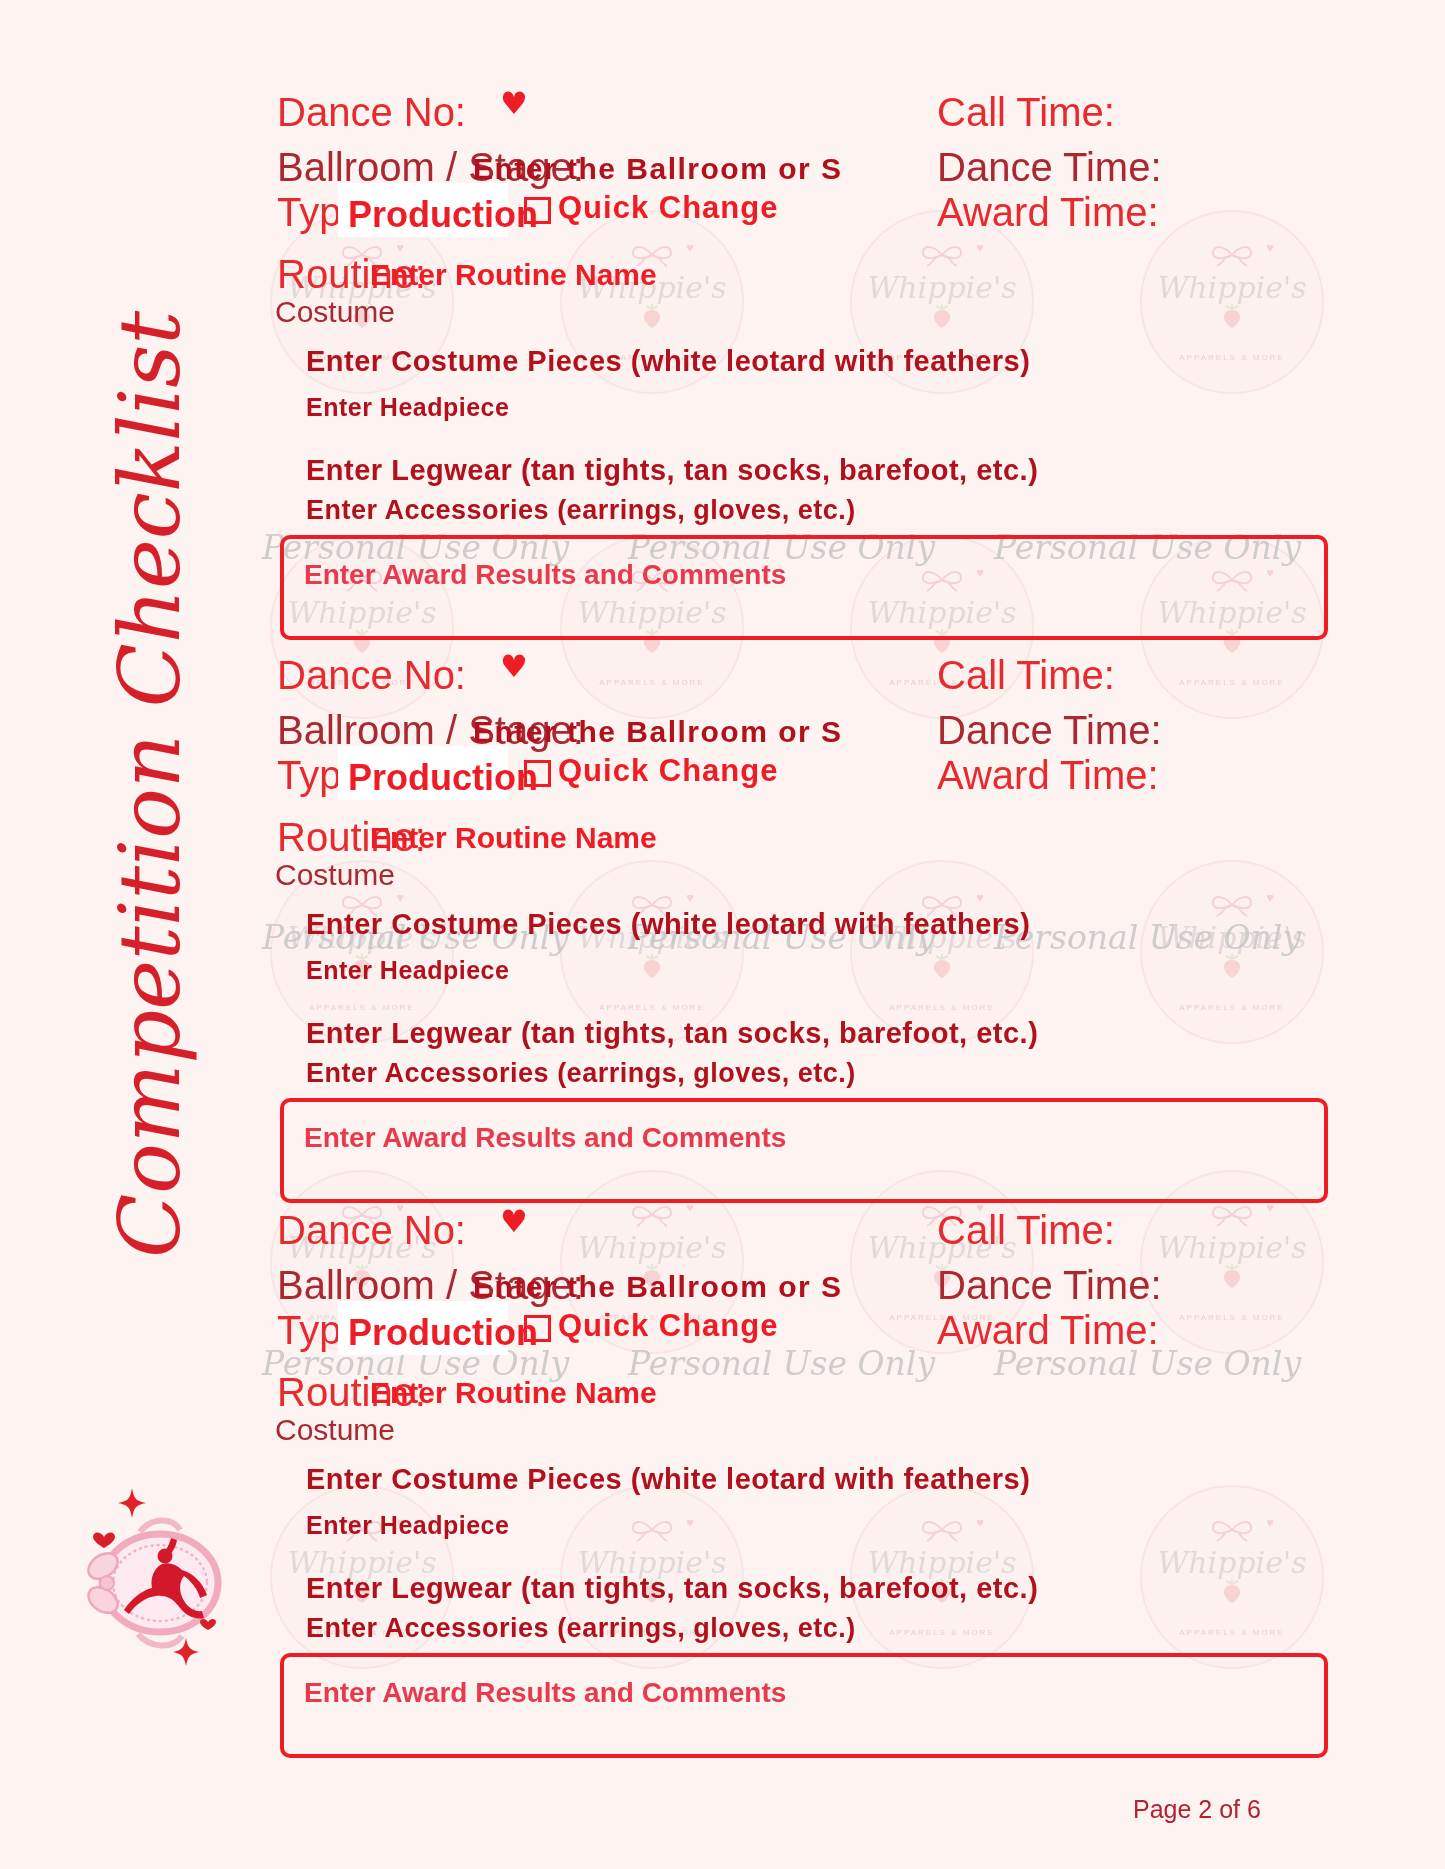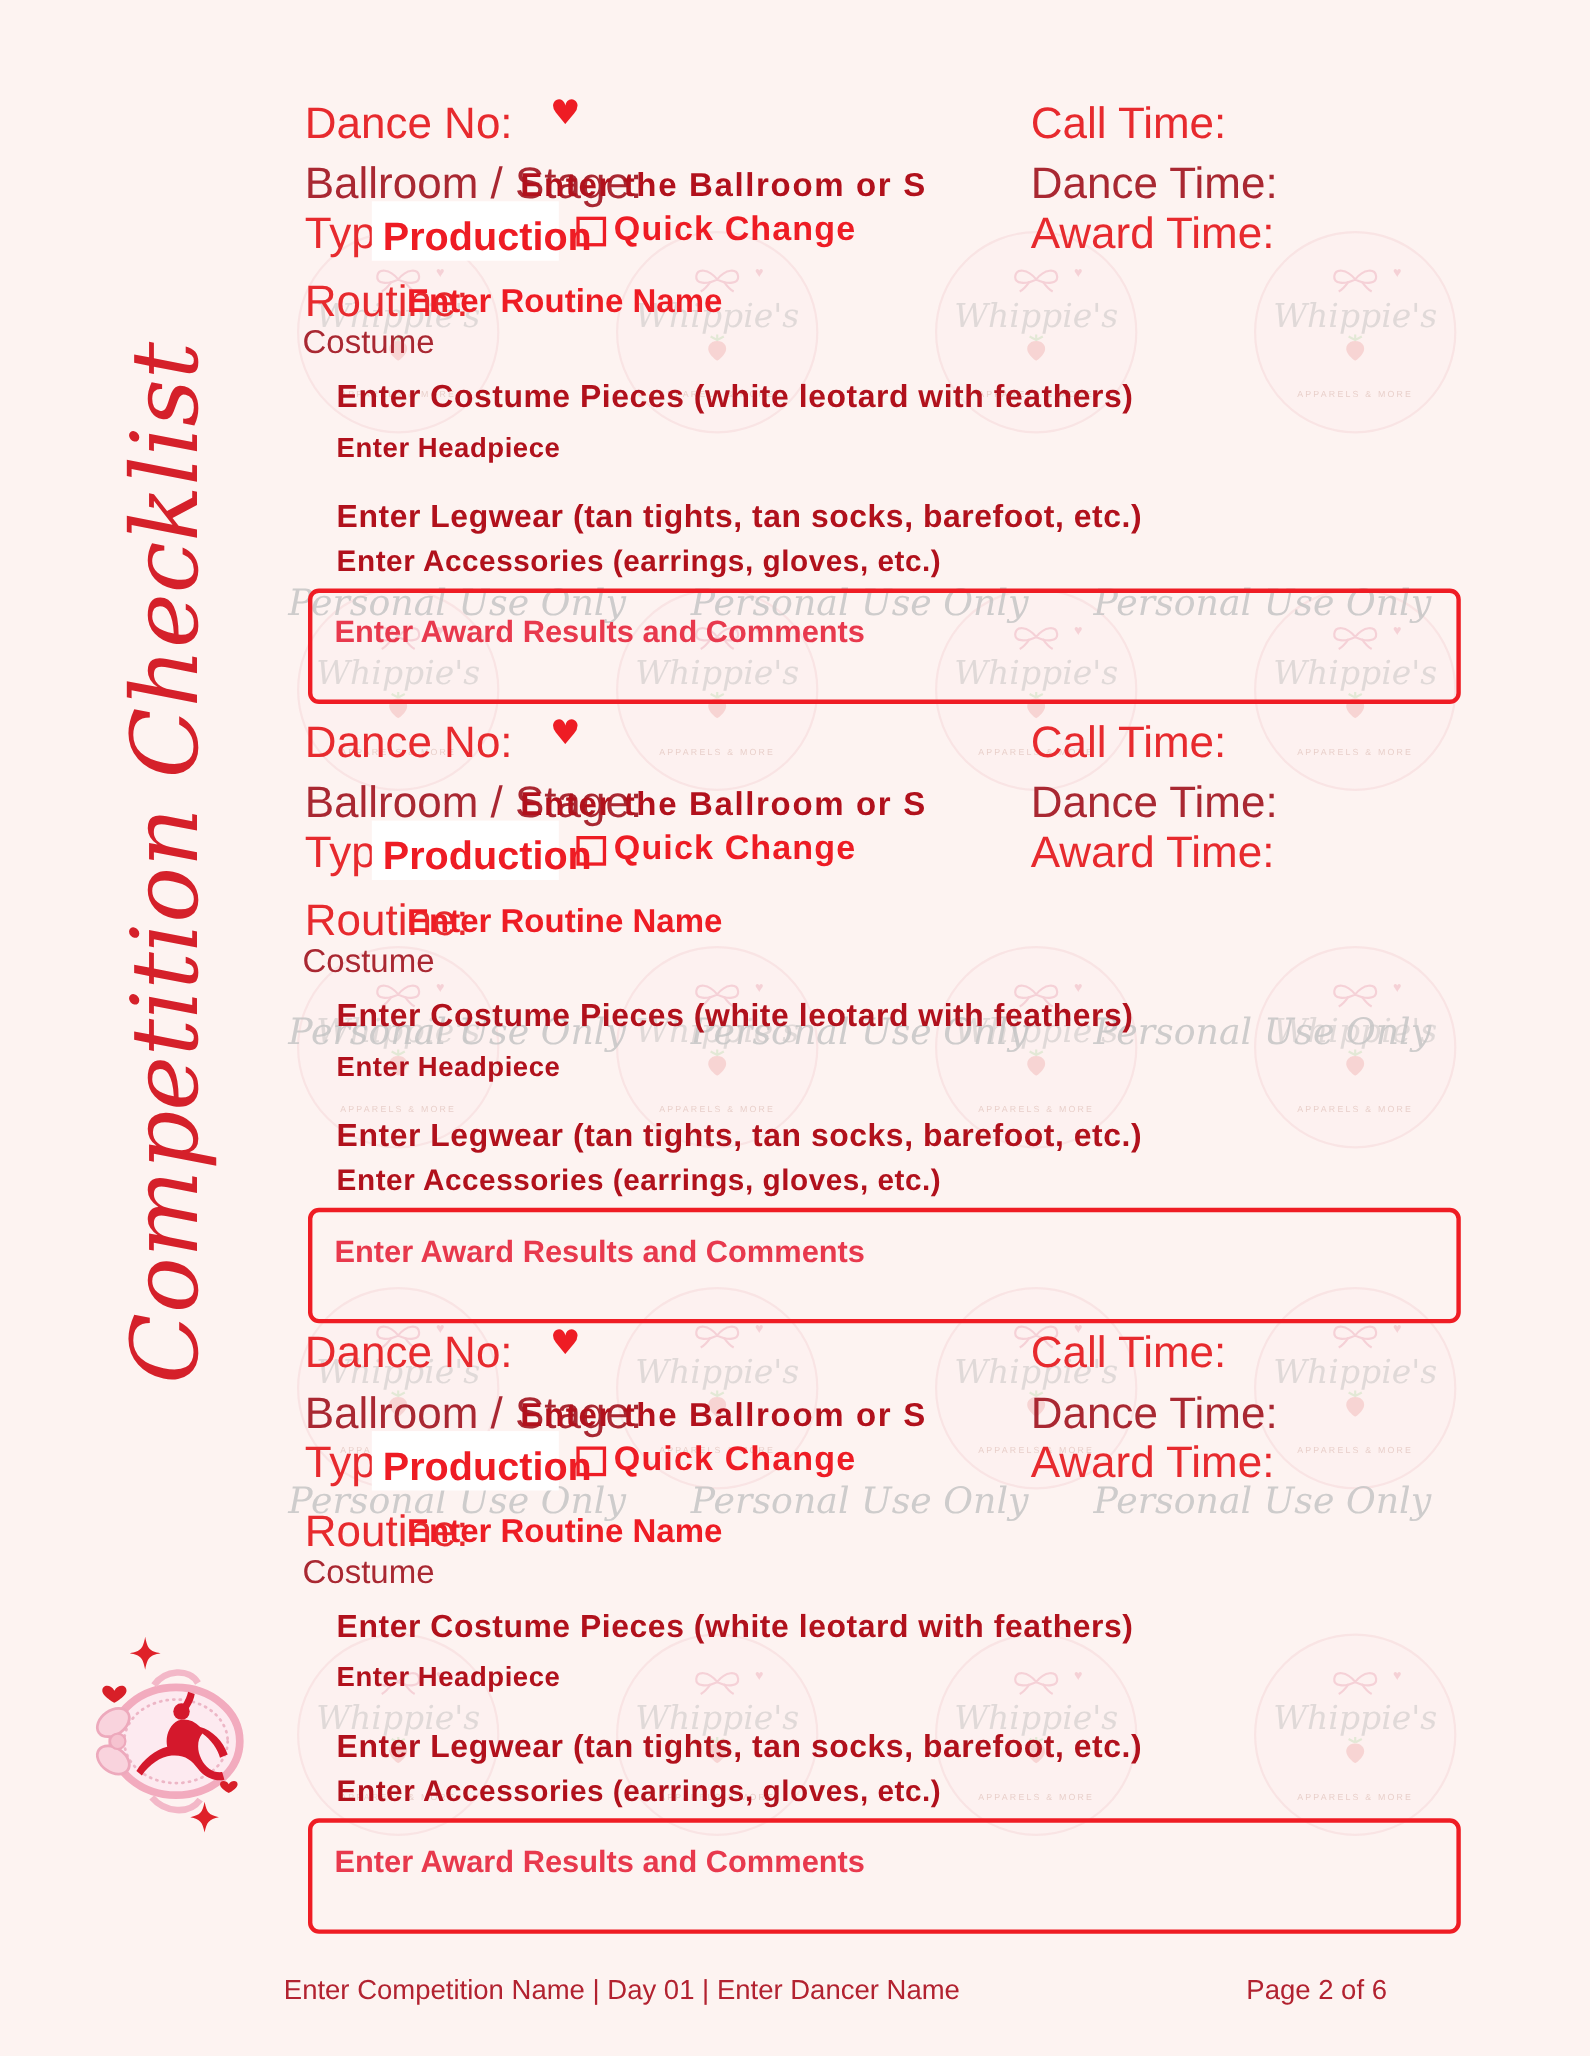--- a/index.html
+++ b/index.html
@@ -460,15 +460,14 @@
     <circle cx="27" cy="105" r="7" fill="#f6c3d0" stroke="#eda9bc" stroke-width="2"></circle>
     <g>
       <circle cx="85" cy="78" r="7.5" fill="#d4182c"></circle>
       <path d="M84 84 C90 78 96 70 97 62 L91 60 C89 68 85 74 80 79 Z" fill="#d4182c"></path>
       <path d="M82 86 C74 90 70 100 72 110 C62 112 50 122 44 132 L49 136 C56 126 66 119 76 118 C88 117 94 122 100 130 C106 138 116 142 124 140 L122 133 C114 134 107 129 103 121 C99 113 99 104 104 98 C112 104 118 112 120 120 L127 117 C123 105 113 95 102 92 C96 86 89 84 82 86 Z" fill="#d4182c"></path>
     </g>
     <path d="M128 144 C126 140 120 140 120 144 C120 148 128 152 128 152 C128 152 136 148 136 144 C136 140 130 140 128 144 Z" fill="#d81f28"></path>
     <path d="M106 160 C108 170 110 172 119 174 C110 176 108 178 106 188 C104 178 102 176 93 174 C102 172 104 170 106 160 Z" fill="#df2129"></path>
   </svg>
 
-  <div class="footer-left">Enter Competition Name | Day 01 | Enter Dancer Name</div>
   <div class="footer-right">Page 2 of 6</div>
 </div>
 
 </body></html>

